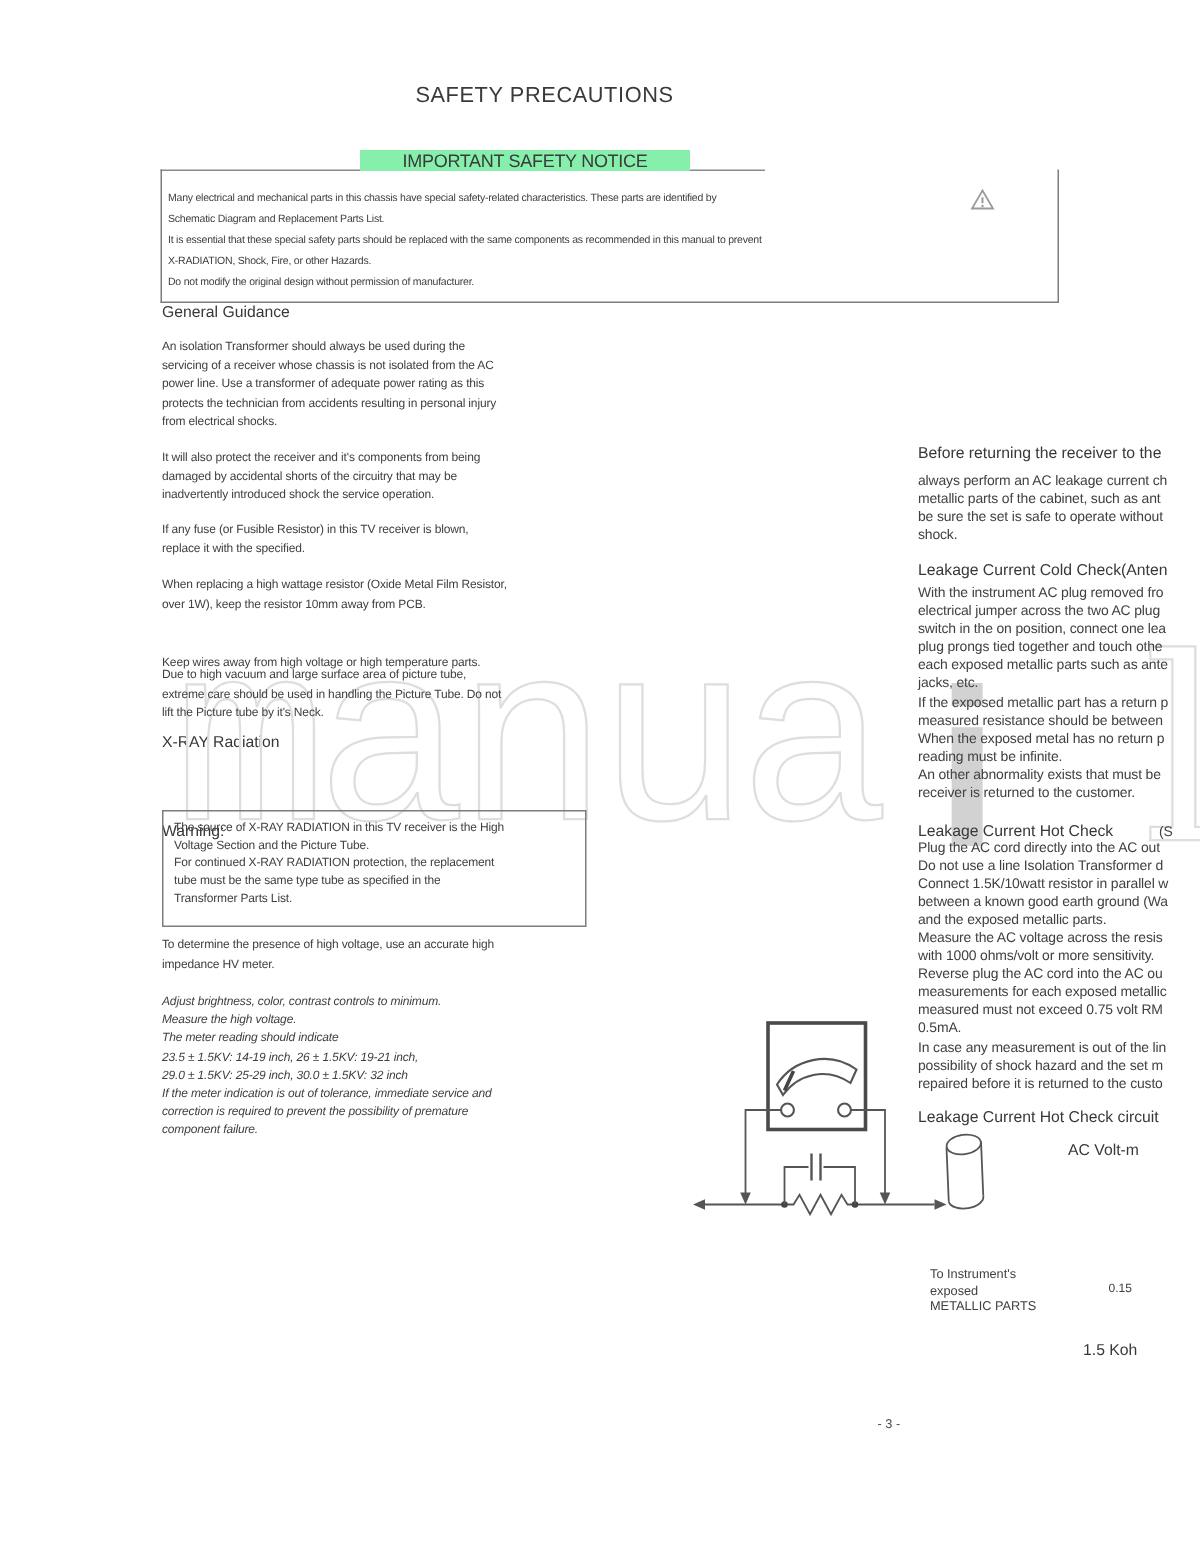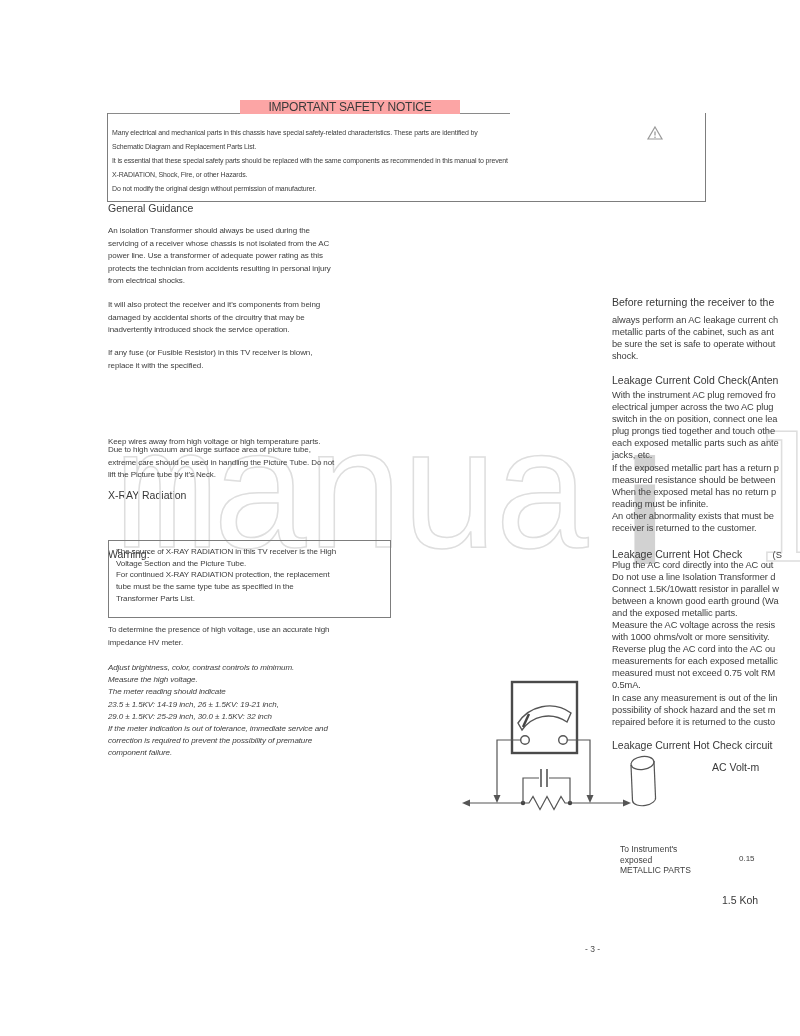--- a/index.html
+++ b/index.html
@@ -3,21 +3,21 @@
 <meta charset="utf-8">
 <style>
   html,body{margin:0;padding:0;background:#e8e8e8;}
   #page{
     position:relative;width:800px;height:1036px;background:#ffffff;
     overflow:hidden;font-family:"Liberation Sans",sans-serif;color:#404040;
   }
   .abs{position:absolute;}
   
   .doc-title{left:0;top:56px;width:726px;text-align:center;font-size:14.5px;letter-spacing:.4px;color:#3a3a3a;}
-  .notice-head{left:240px;top:100px;width:220px;text-align:center;font-size:12px;letter-spacing:-.2px;color:#3a3a3a;background:#fca5a5;z-index:3;}
+  .notice-head{left:240px;top:100px;width:220px;text-align:center;font-size:12px;letter-spacing:-.2px;color:#3a3a3a;background:#86efac;z-index:3;}
   .rule{height:1px;background:#8a8a8a;z-index:2;}
   .h2{font-size:10.5px;color:#383838;}
   
   .notice-box{left:107px;top:113px;width:597px;height:88px;border:1px solid #7d7d7d;border-top:none;z-index:2;}
   .notice-text{left:112px;top:126px;width:560px;font-size:7px;letter-spacing:-.15px;line-height:13.9px;white-space:pre-line;z-index:3;}
   .warn-box{left:108px;top:540px;width:281px;height:76px;border:1px solid #7d7d7d;background:transparent;z-index:2;}
   .warn-box-text{left:116px;top:546px;width:268px;font-size:8px;letter-spacing:-.1px;line-height:11.7px;white-space:pre-line;z-index:3;}
   
   .lp{left:108px;width:360px;font-size:8px;letter-spacing:-.1px;line-height:12.5px;white-space:pre-line;z-index:2;}
   .rp{left:612px;width:260px;font-size:9.3px;letter-spacing:-.1px;line-height:12.1px;white-space:pre-wrap;z-index:2;}
@@ -37,20 +37,21 @@
 </style>
 </head>
 <body>
 
 <div id="page">
 
   <div class="abs wm wm-outline">manua</div>
   <div class="abs wm wm-gray">i</div>
   <div class="abs wm wm-tail">l</div>
 
+  <div class="abs doc-title">SAFETY PRECAUTIONS</div>
 
   <div class="abs rule" style="left:107px;top:113px;width:157px;"></div>
   <div class="abs rule" style="left:433px;top:113px;width:77px;"></div>
   <div class="abs notice-head">IMPORTANT SAFETY NOTICE</div>
   <div class="abs notice-box"></div>
   <div class="abs notice-text">Many electrical and mechanical parts in this chassis have special safety-related characteristics. These parts are identified by
 Schematic Diagram and Replacement Parts List.
 It is essential that these special safety parts should be replaced with the same components as recommended in this manual to prevent
 X-RADIATION, Shock, Fire, or other Hazards.
 Do not modify the original design without permission of manufacturer.</div>
@@ -64,20 +65,22 @@
   <div class="abs lp" style="top:225px;">An isolation Transformer should always be used during the
 servicing of a receiver whose chassis is not isolated from the AC
 power line. Use a transformer of adequate power rating as this
 protects the technician from accidents resulting in personal injury
 from electrical shocks.</div>
   <div class="abs lp" style="top:299px;">It will also protect the receiver and it's components from being
 damaged by accidental shorts of the circuitry that may be
 inadvertently introduced shock the service operation.</div>
   <div class="abs lp" style="top:347px;">If any fuse (or Fusible Resistor) in this TV receiver is blown,
 replace it with the specified.</div>
+  <div class="abs lp" style="top:384px;">When replacing a high wattage resistor (Oxide Metal Film Resistor,
+over 1W), keep the resistor 10mm away from PCB.</div>
   <div class="abs lp" style="top:420px;margin-top:16px;">Keep wires away from high voltage or high temperature parts.</div>
   <div class="abs lp" style="top:444px;">Due to high vacuum and large surface area of picture tube,
 extreme care should be used in handling the Picture Tube. Do not
 lift the Picture tube by it's Neck.</div>
   <div class="abs h2" style="left:108px;top:489px;">X-RAY Radiation</div>
   <div class="abs h2" style="left:108px;top:548px;text-align:center;">Warning:</div>
   <div class="abs warn-box"></div>
   <div class="abs warn-box-text">The source of X-RAY RADIATION in this TV receiver is the High
 Voltage Section and the Picture Tube.
 For continued X-RAY RADIATION protection, the replacement

